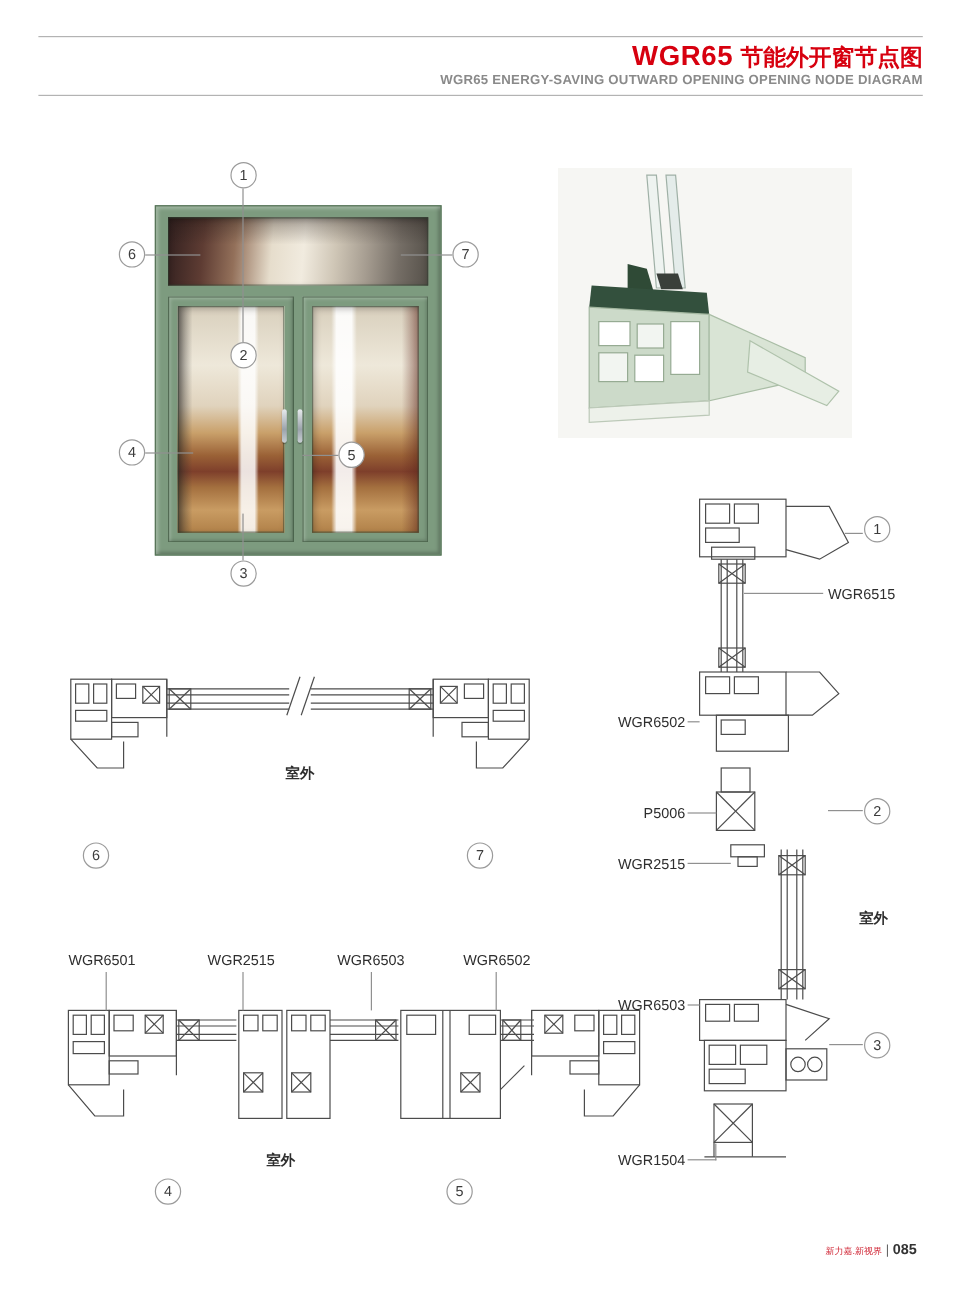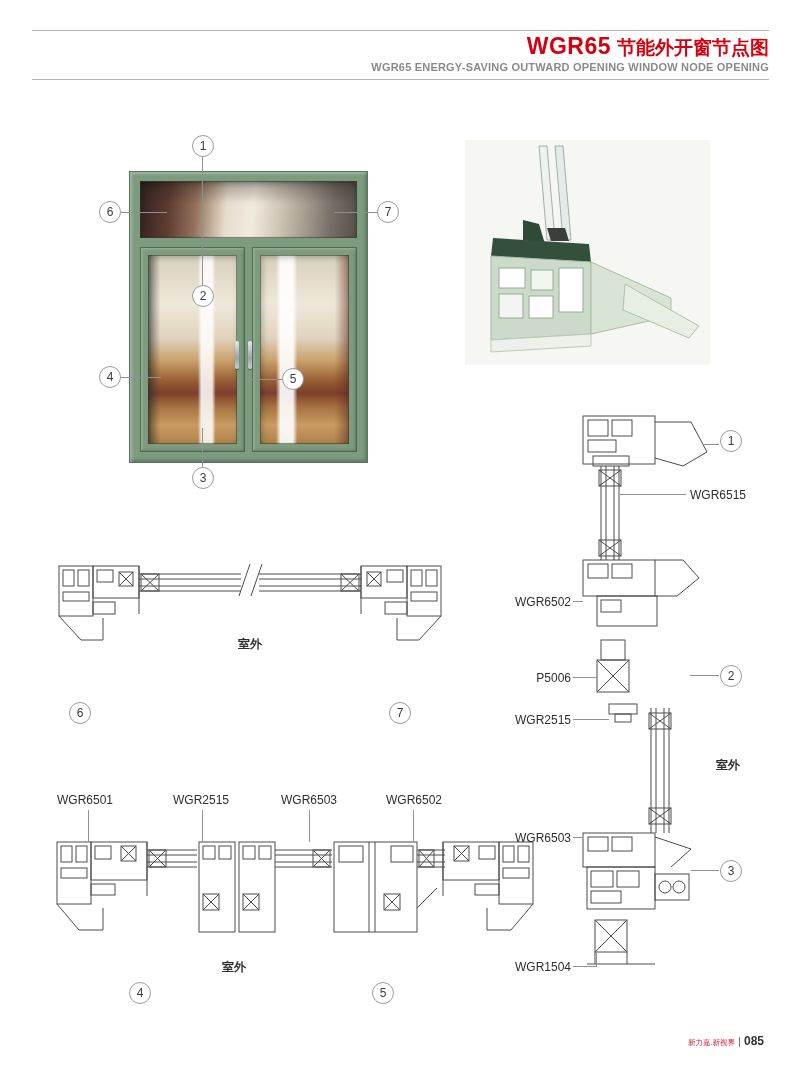--- a/index.html
+++ b/index.html
@@ -62,21 +62,21 @@
 </style>
 </head>
 <body>
 
 <div class="page">
 
   <div class="rule" style="left:32px;top:30px;width:737px;"></div>
   <div class="title-row">
     <span class="title-model">WGR65</span><span class="title-zh">节能外开窗节点图</span>
   </div>
-  <div class="subtitle">WGR65 ENERGY-SAVING OUTWARD OPENING WINDOW NODE OPENING</div>
+  <div class="subtitle">WGR65 ENERGY-SAVING OUTWARD OPENING OPENING NODE DIAGRAM</div>
   <div class="rule" style="left:32px;top:79px;width:737px;"></div>
 
   <div class="win">
     <div class="transom"></div>
     <div class="sash l">
       <div class="glass-room"></div>
     </div>
     <div class="sash r">
       <div class="glass-room"></div>
     </div>

